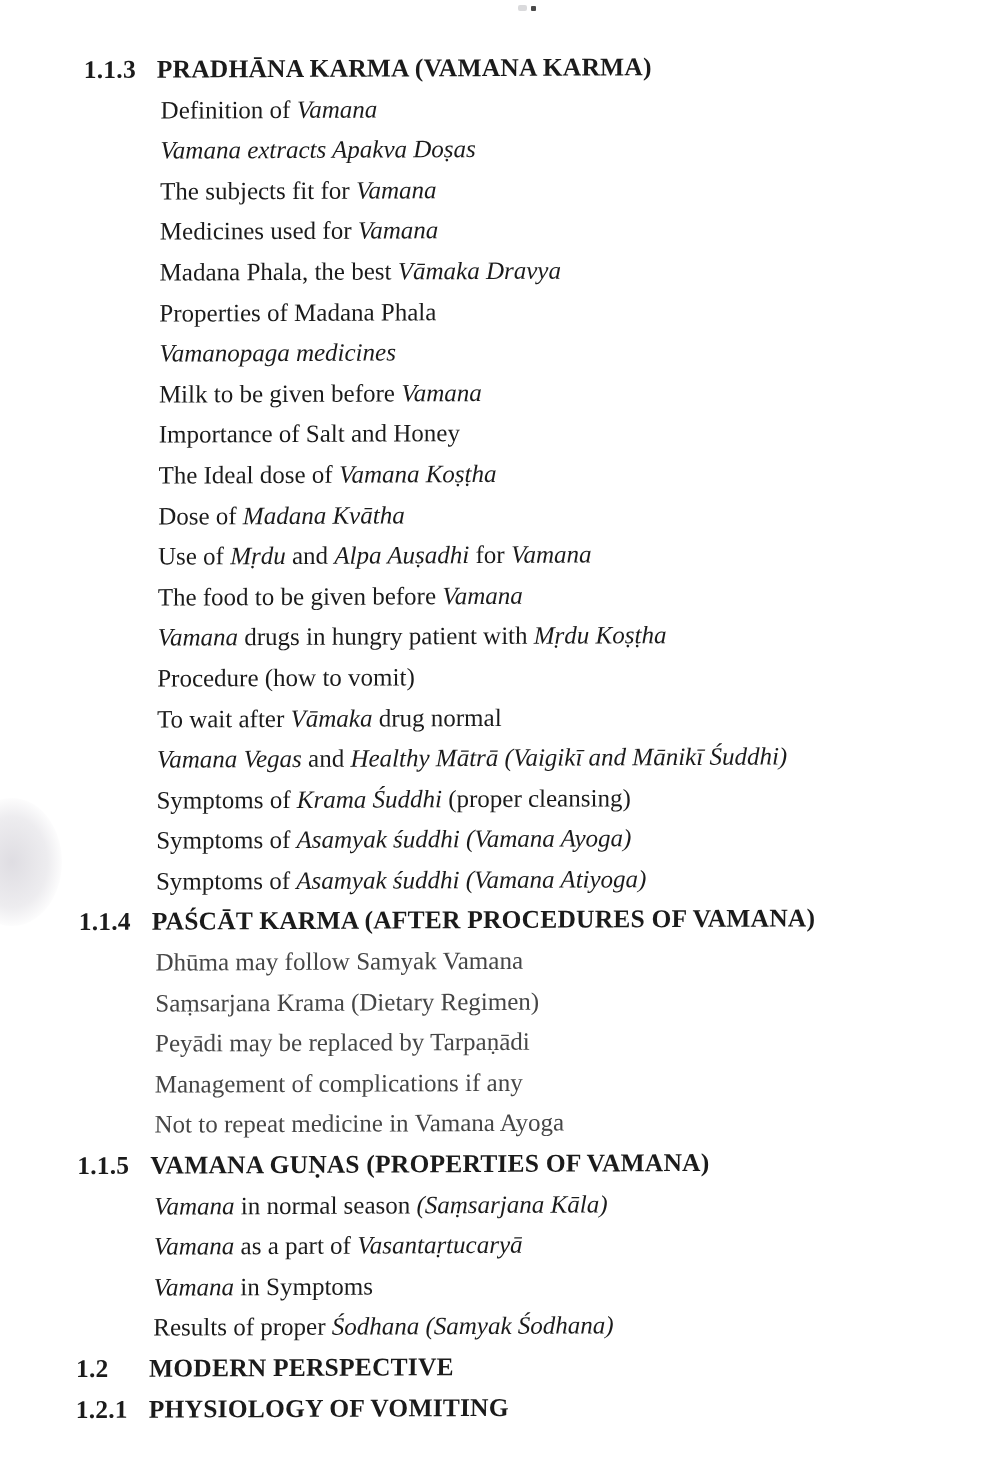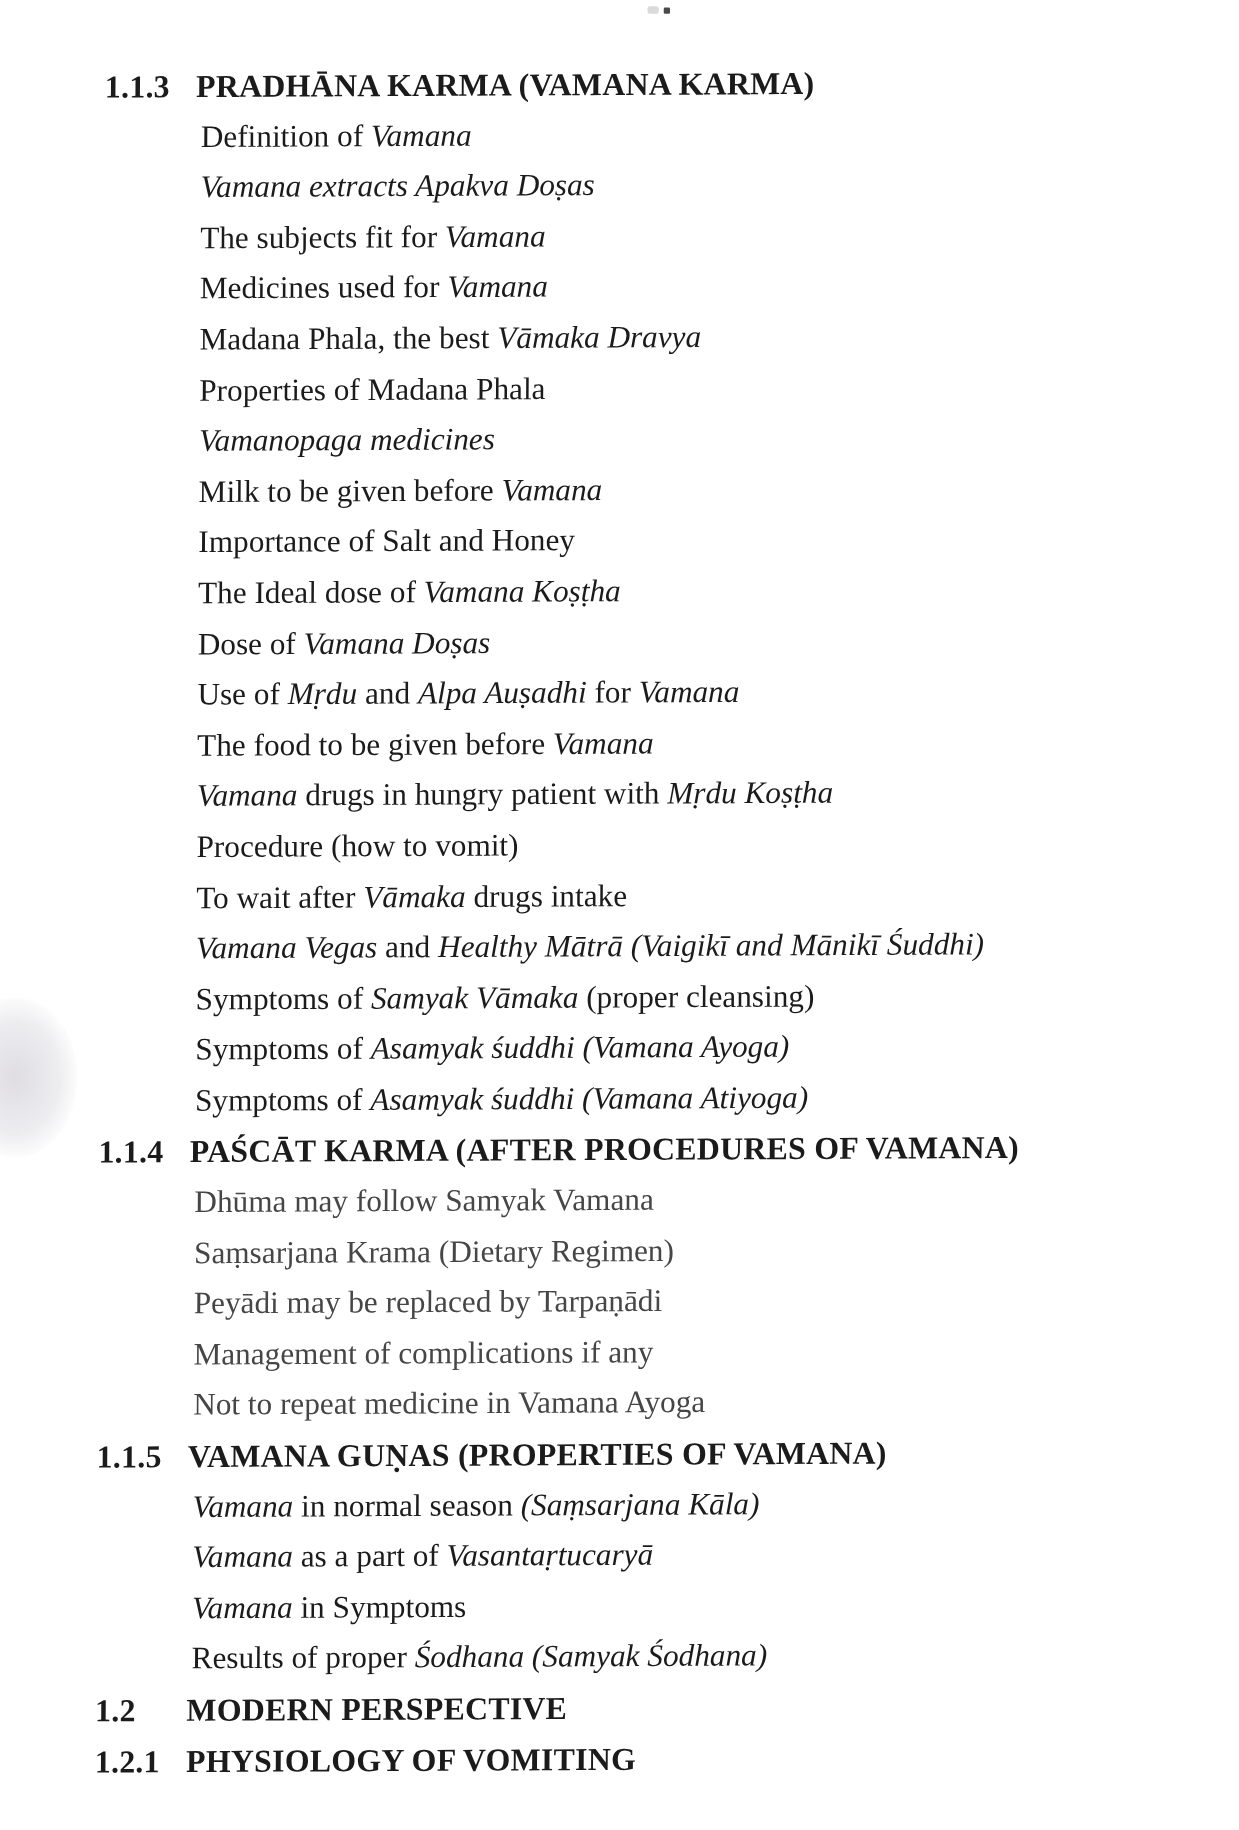--- a/index.html
+++ b/index.html
@@ -102,28 +102,28 @@
       <div class="row item"><span>Definition of </span><i>Vamana</i></div>
       <div class="row item"><i>Vamana extracts Apakva Doṣas</i></div>
       <div class="row item"><span>The subjects fit for </span><i>Vamana</i></div>
       <div class="row item"><span>Medicines used for </span><i>Vamana</i></div>
       <div class="row item"><span>Madana Phala, the best </span><i>Vāmaka Dravya</i></div>
       <div class="row item"><span>Properties of Madana Phala</span></div>
       <div class="row item"><i>Vamanopaga medicines</i></div>
       <div class="row item"><span>Milk to be given before </span><i>Vamana</i></div>
       <div class="row item"><span>Importance of Salt and Honey</span></div>
       <div class="row item"><span>The Ideal dose of </span><i>Vamana Koṣṭha</i></div>
-      <div class="row item"><span>Dose of </span><i>Vamana Doṣas</i></div>
+      <div class="row item"><span>Dose of </span><i>Madana Kvātha</i></div>
       <div class="row item"><span>Use of </span><i>Mṛdu</i><span> and </span><i>Alpa Auṣadhi</i><span> for </span><i>Vamana</i></div>
       <div class="row item"><span>The food to be given before </span><i>Vamana</i></div>
       <div class="row item"><i>Vamana</i><span> drugs in hungry patient with </span><i>Mṛdu Koṣṭha</i></div>
       <div class="row item"><span>Procedure (how to vomit)</span></div>
-      <div class="row item"><span>To wait after </span><i>Vāmaka</i><span> drugs intake</span></div>
+      <div class="row item"><span>To wait after </span><i>Vāmaka</i><span> drug normal</span></div>
       <div class="row item"><i>Vamana Vegas</i><span> and </span><i>Healthy Mātrā</i><span> </span><i>(Vaigikī and Mānikī Śuddhi)</i></div>
-      <div class="row item"><span>Symptoms of </span><i>Samyak Vāmaka</i><span> (proper cleansing)</span></div>
+      <div class="row item"><span>Symptoms of </span><i>Krama Śuddhi</i><span> (proper cleansing)</span></div>
       <div class="row item"><span>Symptoms of </span><i>Asamyak śuddhi</i><span> </span><i>(Vamana Ayoga)</i></div>
       <div class="row item"><span>Symptoms of </span><i>Asamyak śuddhi</i><span> </span><i>(Vamana Atiyoga)</i></div>
       <div class="row heading"><span class="num">1.1.4</span><span class="title">PAŚCĀT KARMA (AFTER PROCEDURES OF VAMANA)</span></div>
       <div class="row item faded"><span>Dhūma may follow Samyak Vamana</span></div>
       <div class="row item faded"><span>Saṃsarjana Krama (Dietary Regimen)</span></div>
       <div class="row item faded"><span>Peyādi may be replaced by Tarpaṇādi</span></div>
       <div class="row item faded"><span>Management of complications if any</span></div>
       <div class="row item faded"><span>Not to repeat medicine in Vamana Ayoga</span></div>
       <div class="row heading"><span class="num">1.1.5</span><span class="title">VAMANA GUṆAS (PROPERTIES OF VAMANA)</span></div>
       <div class="row item"><i>Vamana</i><span> in normal season </span><i>(Saṃsarjana Kāla)</i></div>

